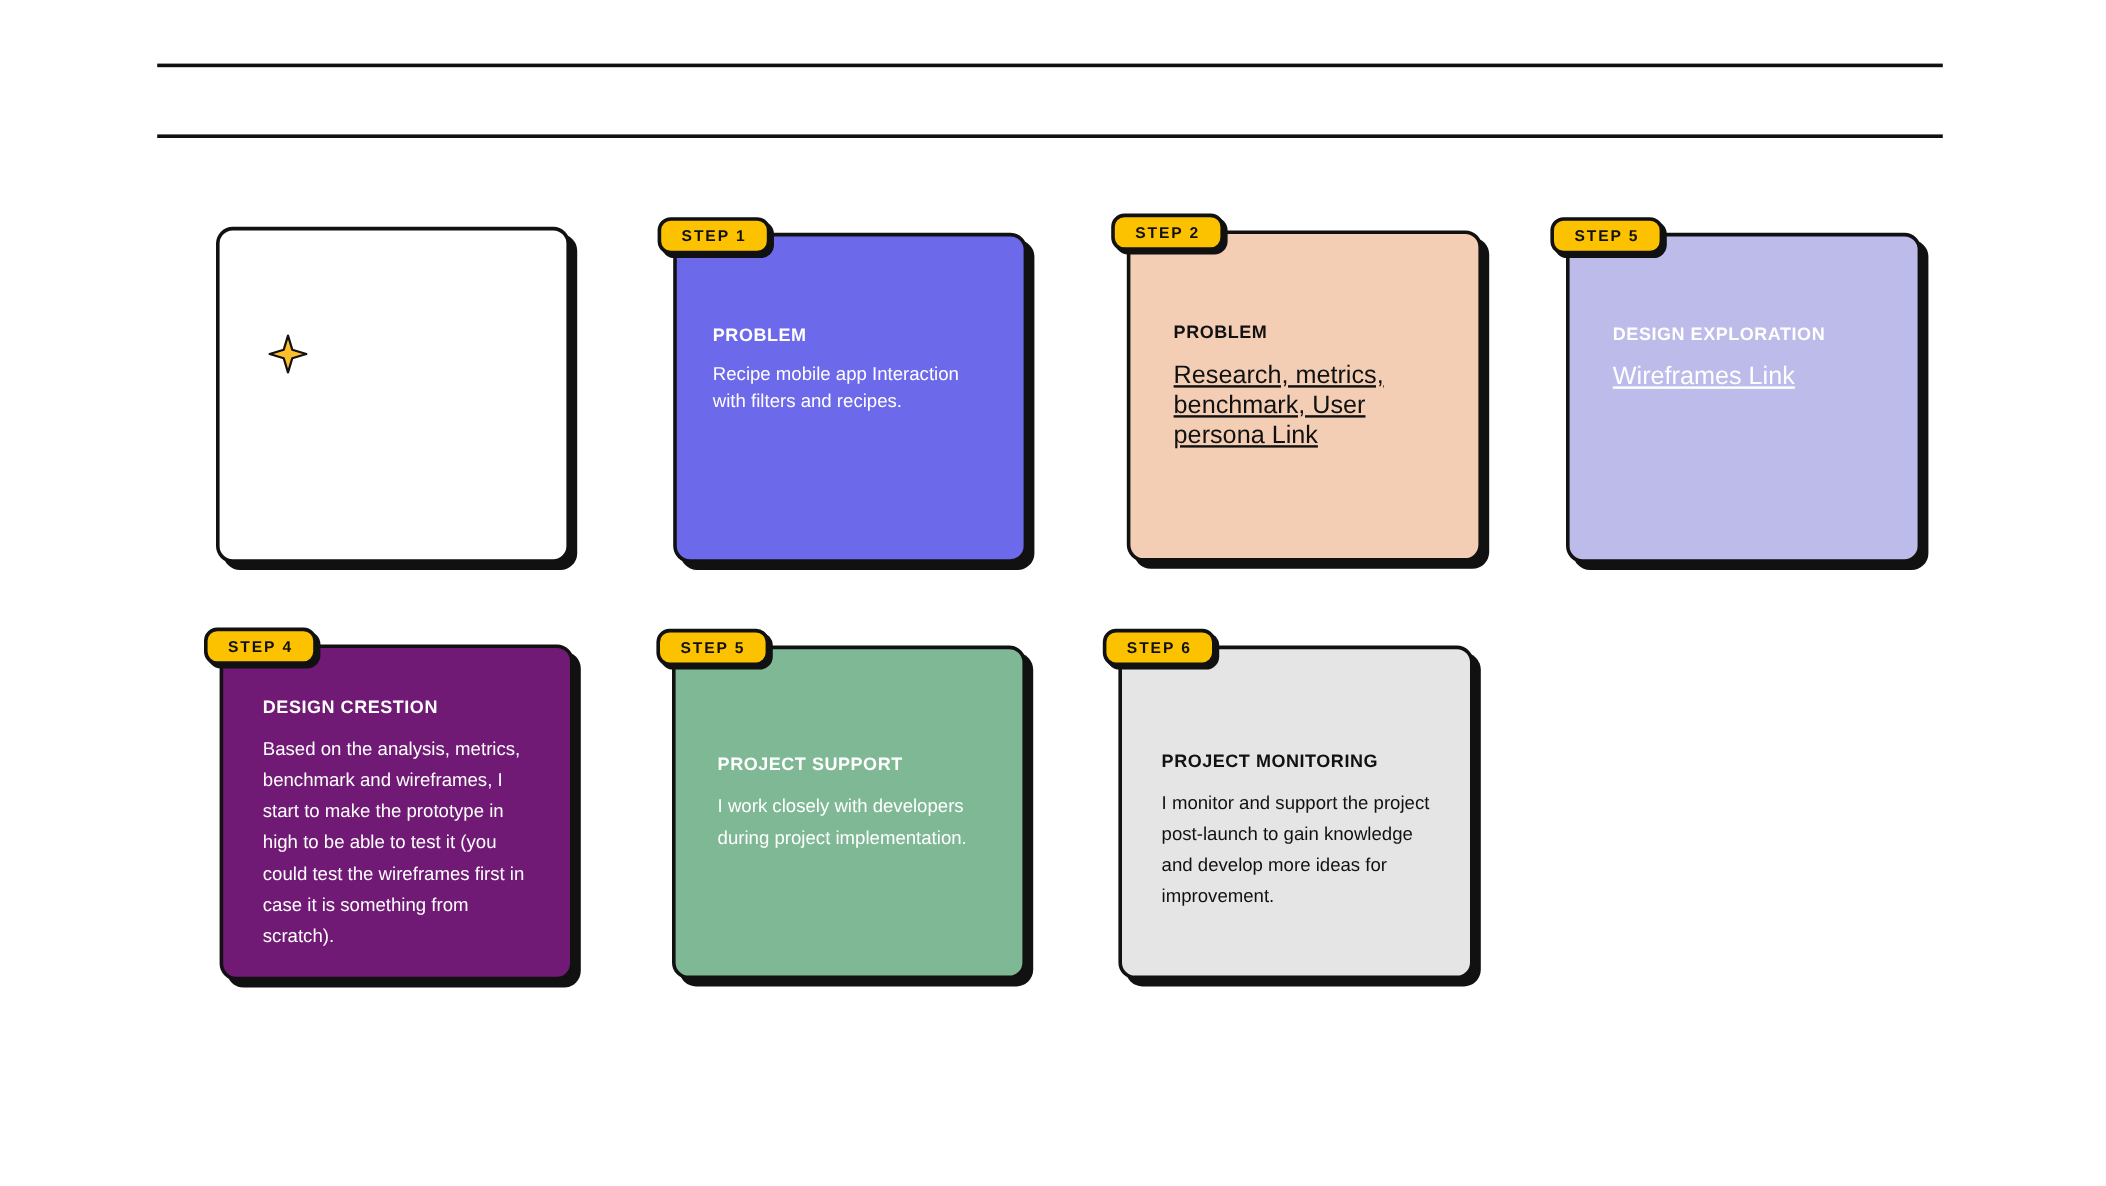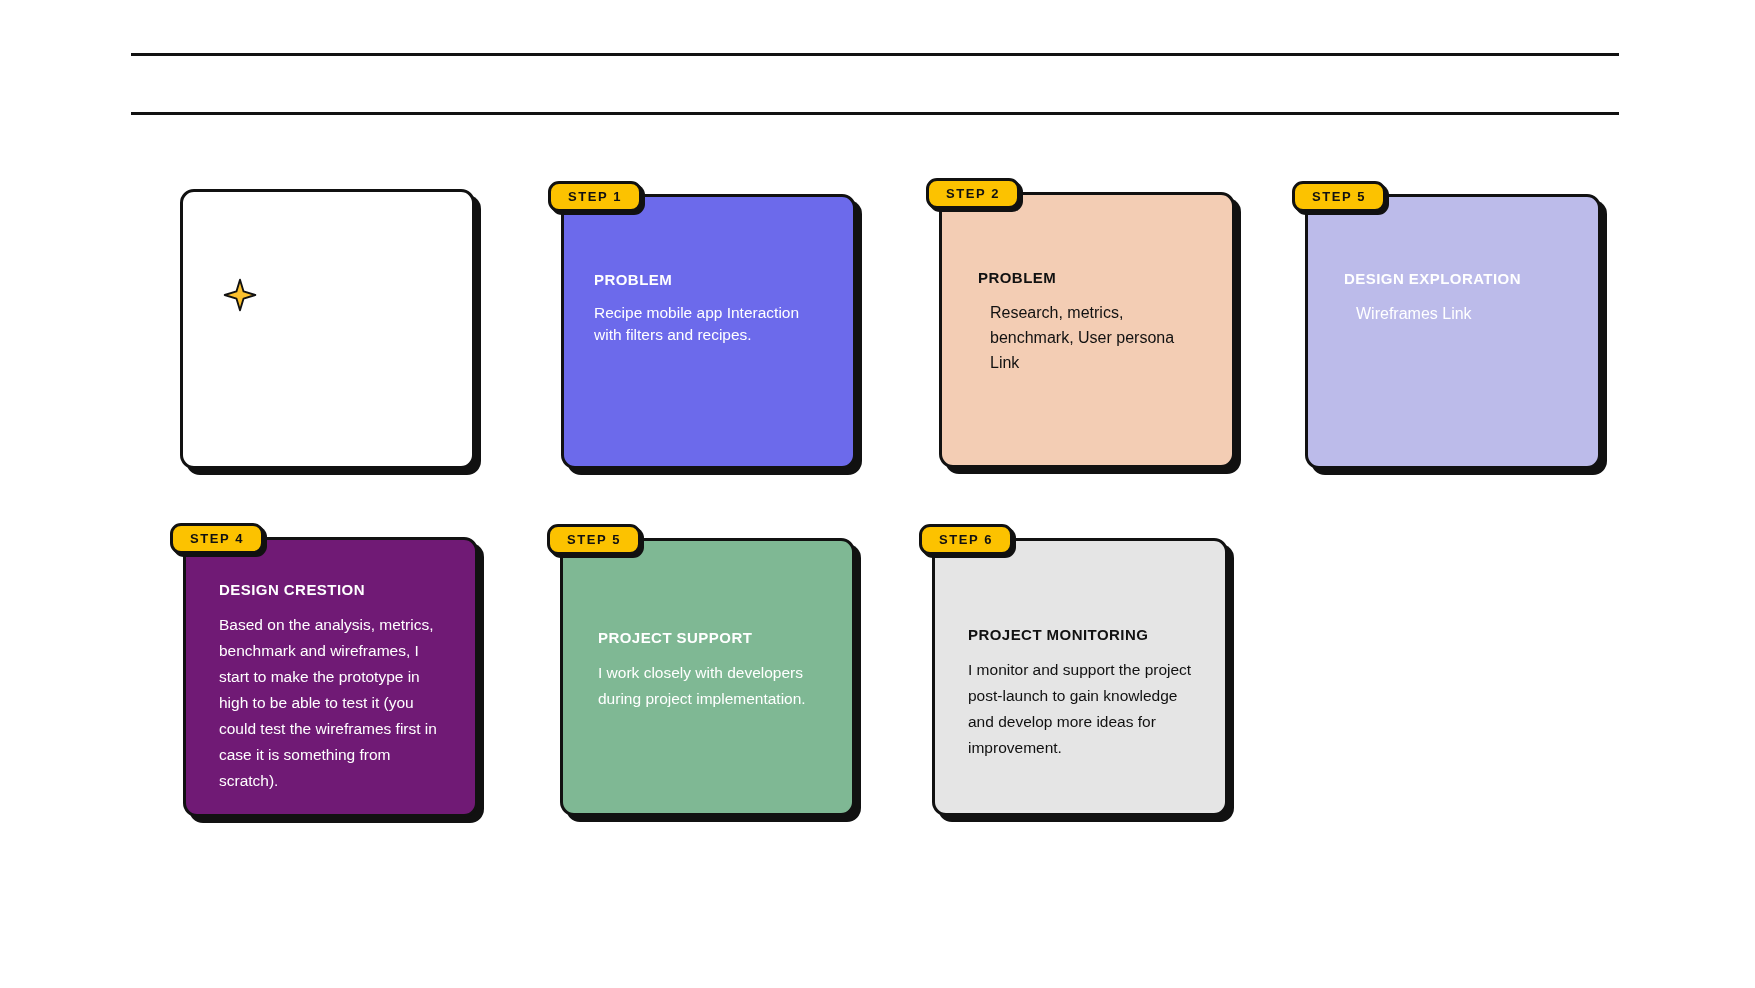--- a/index.html
+++ b/index.html
@@ -136,24 +136,25 @@
     margin: 0 0 14px 0;
     white-space: nowrap;
   }
   .step-text {
     font-size: 15.5px;
     line-height: 21.5px;
     margin: 0;
     font-weight: 400;
   }
   .step-link {
-    font-size: 16px;
+    font-size: 21px;
     line-height: 25px;
-    margin: 12px;
+    margin: 0;
     font-weight: 500;
+    text-decoration: underline;
     text-underline-offset: 2px;
     cursor: pointer;
   }
 
   .light-on-dark { color: #ffffff; }
   .dark-on-light { color: #111111; }
 </style>
 </head>
 <body>
 

